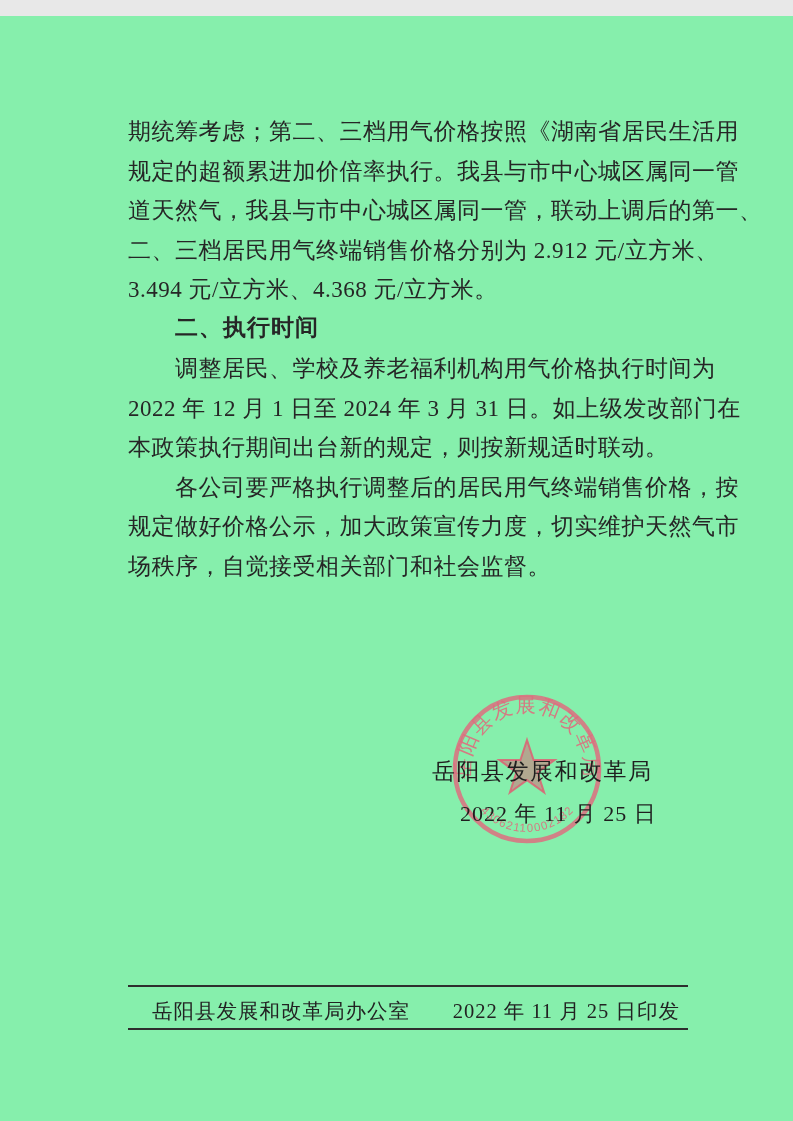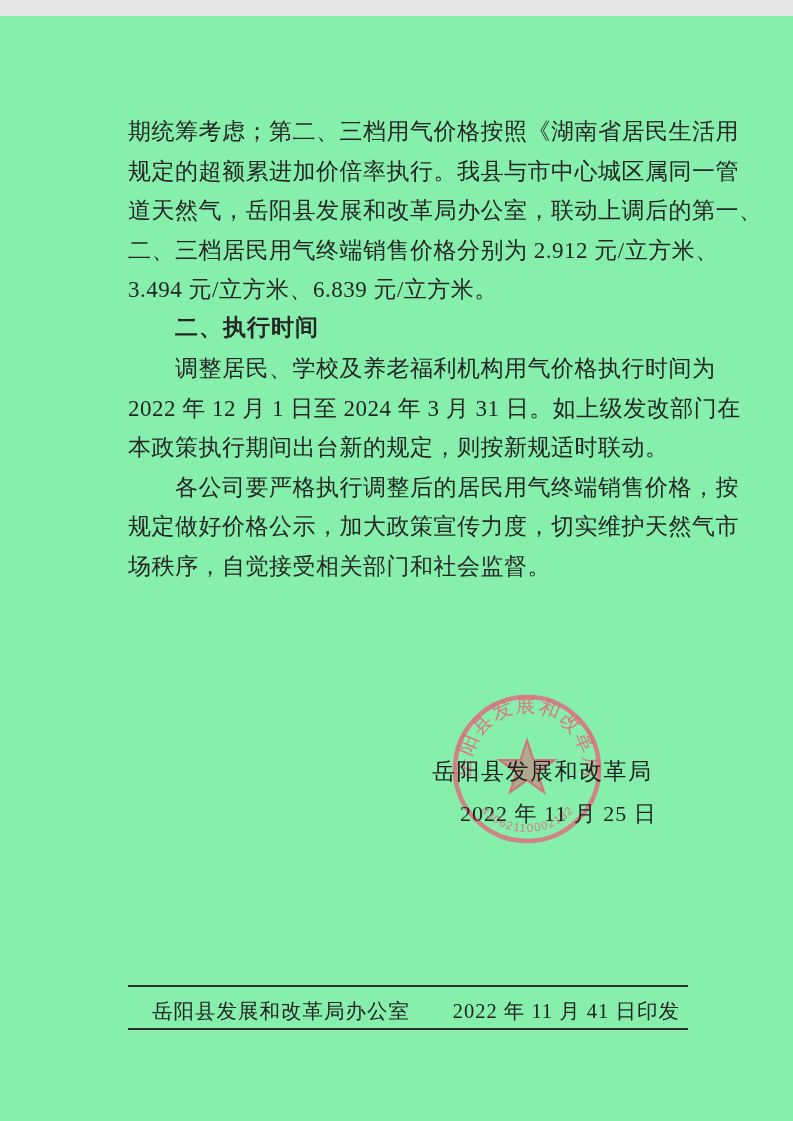--- a/index.html
+++ b/index.html
@@ -65,23 +65,23 @@
   }
 </style>
 </head>
 <body>
 
 <div class="page">
 
   <div class="body-text">
       <div class="line">期统筹考虑；第二、三档用气价格按照《湖南省居民生活用</div>
       <div class="line">规定的超额累进加价倍率执行。我县与市中心城区属同一管</div>
-      <div class="line">道天然气，岳阳县发展和改革局办公室，联动上调后的第一、</div>
+      <div class="line">道天然气，我县与市中心城区属同一管，联动上调后的第一、</div>
       <div class="line">二、三档居民用气终端销售价格分别为 2.912 元/立方米、</div>
-      <div class="line left">3.494 元/立方米、6.839 元/立方米。</div>
+      <div class="line left">3.494 元/立方米、4.368 元/立方米。</div>
       <div class="line heading indent left">二、执行时间</div>
       <div class="line indent">调整居民、学校及养老福利机构用气价格执行时间为</div>
       <div class="line">2022 年 12 月 1 日至 2024 年 3 月 31 日。如上级发改部门在</div>
       <div class="line left">本政策执行期间出台新的规定，则按新规适时联动。</div>
       <div class="line indent">各公司要严格执行调整后的居民用气终端销售价格，按</div>
       <div class="line">规定做好价格公示，加大政策宣传力度，切实维护天然气市</div>
       <div class="line left">场秩序，自觉接受相关部门和社会监督。</div>
     </div>
 
   <svg class="seal" viewBox="-82 -82 164 164" aria-hidden="true">
@@ -96,17 +96,17 @@
     </text>
     <path d="M 0 -29 L 6.6 -9.0 L 27.6 -9.0 L 10.6 3.4 L 17.1 23.5 L 0 11.1 L -17.1 23.5 L -10.6 3.4 L -27.6 -9.0 L -6.6 -9.0 Z" fill="#e4566f" fill-opacity="0.5" stroke="#e4566f" stroke-opacity="0.85" stroke-width="2"></path>
   </svg>
 
   <div class="sig-org">岳阳县发展和改革局</div>
   <div class="sig-date">2022 年 11 月 25 日</div>
 
   <div class="footer-rule top"></div>
   <div class="footer-text">
     <span>岳阳县发展和改革局办公室</span>
-    <span>2022 年 11 月 41 日印发</span>
+    <span>2022 年 11 月 25 日印发</span>
   </div>
   <div class="footer-rule bottom"></div>
 
 </div>
 
 </body></html>

